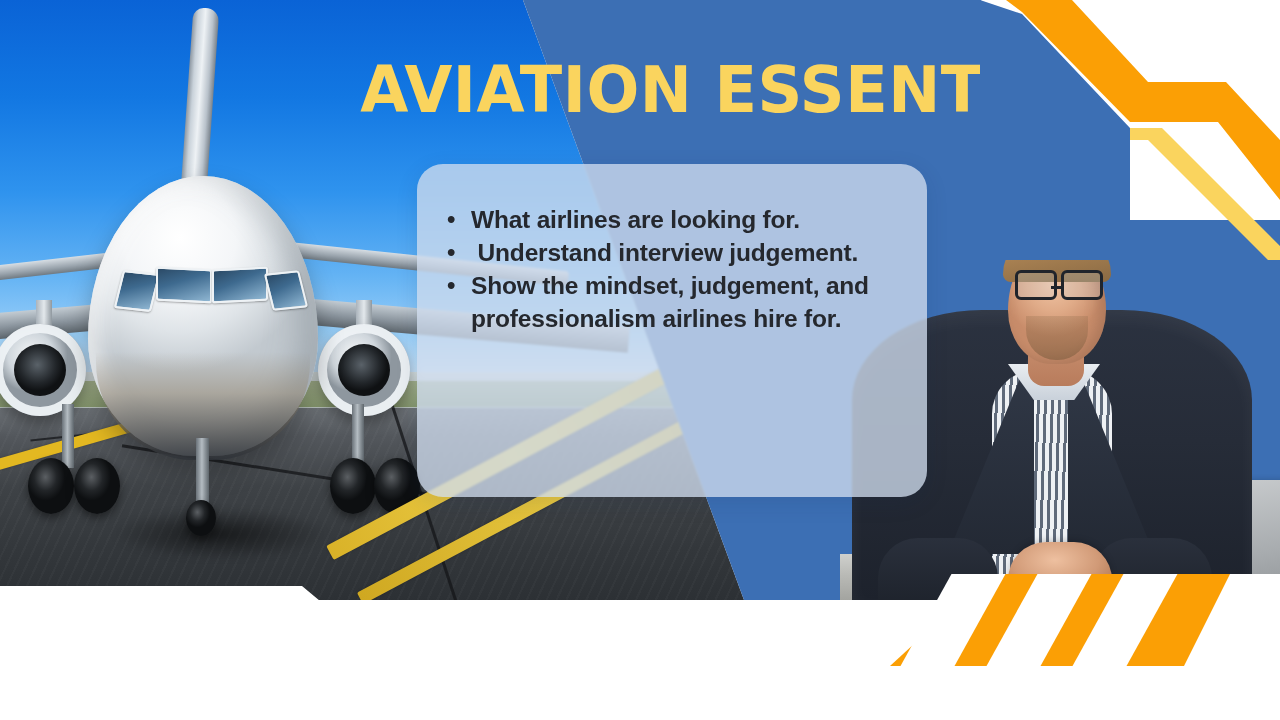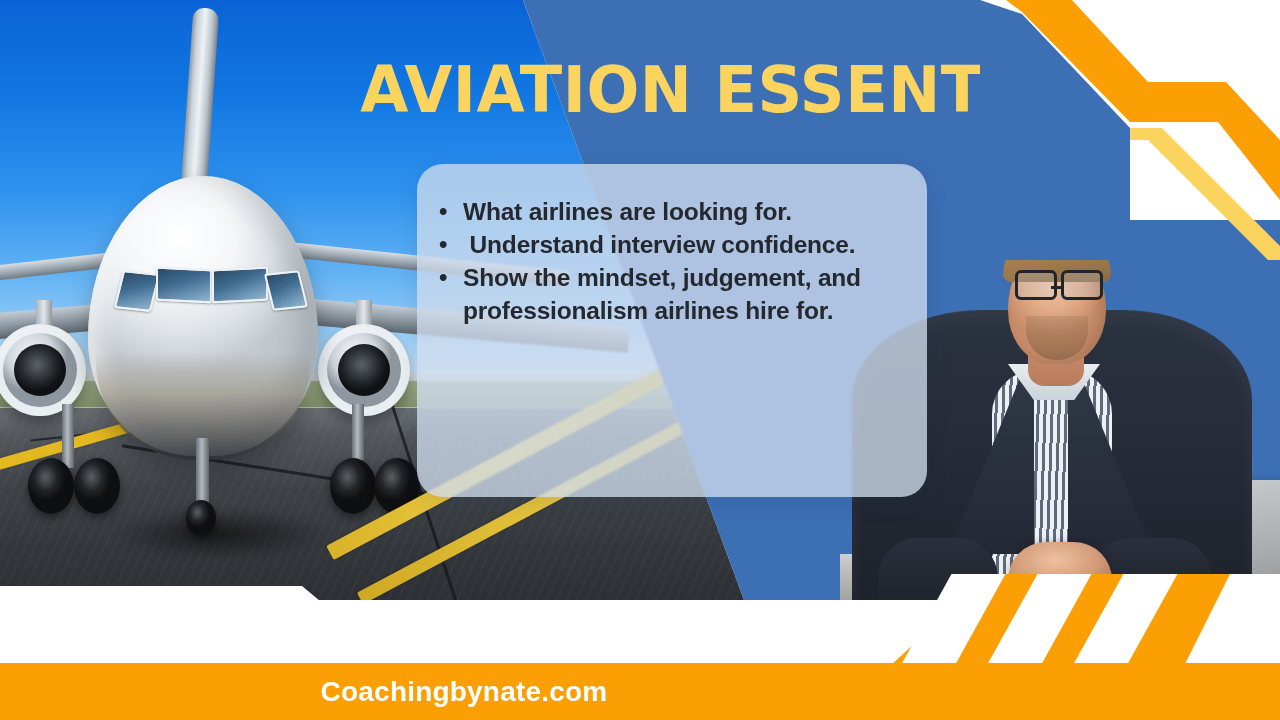--- a/index.html
+++ b/index.html
@@ -280,21 +280,21 @@
   .card {
     position: absolute;
     left: 417px; top: 164px;
     width: 510px; height: 333px;
     border-radius: 26px;
     background: rgba(206,219,237,.78);
     backdrop-filter: blur(1px);
     box-shadow: 0 6px 22px rgba(20,40,80,.12);
   }
   .bullets {
-    margin: 0;
+    margin: 8px;
     padding: 32px 18px 0 46px;
     list-style: none;
   }
   .bullets li {
     position: relative;
     color: #25282e;
     font-size: 24.5px;
     font-weight: bold;
     line-height: 1.315;
     letter-spacing: -0.2px;
@@ -474,38 +474,35 @@
     <div class="glasses-r"></div>
     <div class="glasses-bridge"></div>
     <div class="sleeve-l"></div>
     <div class="sleeve-r"></div>
     <div class="hands"></div>
   </div>
 
   <div class="card">
     <ul class="bullets">
       <li>What airlines are looking for.</li>
-      <li> Understand interview confidence.</li>
+      <li> Understand interview judgement.</li>
       <li>Show the mindset, judgement, and professionalism airlines hire for.</li>
     </ul>
   </div>
 
   <div class="title">AVIATION ESSENTIALS</div>
 
   <div class="tr-white"></div>
   <div class="tr-blue-fill"></div>
   <div class="tr-orange"></div>
   <div class="tr-yellow"></div>
 
   <div class="bl-white2"></div>
   <div class="bl-white"></div>
 
   <div class="br-band"></div>
   <div class="br-slash s1"></div>
   <div class="br-slash s2"></div>
   <div class="br-slash s3"></div>
   <div class="br-white-right"></div>
 
-  <div class="footer">
-    <div class="footer-text">Coachingbynate.com</div>
-  </div>
 
 </div>
 
 </body></html>

